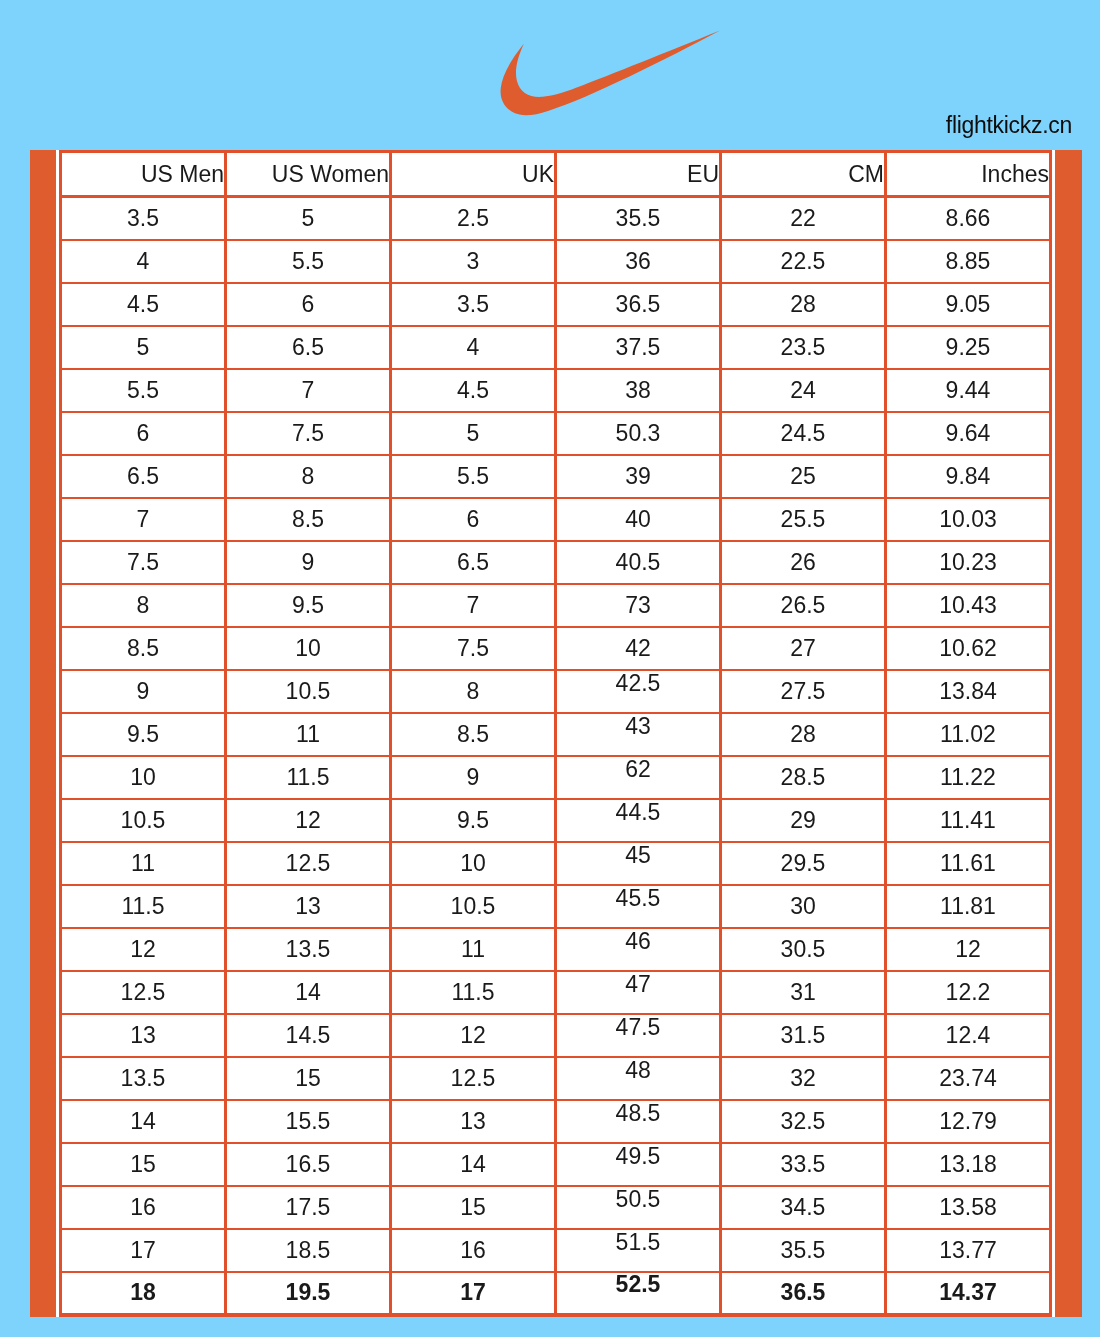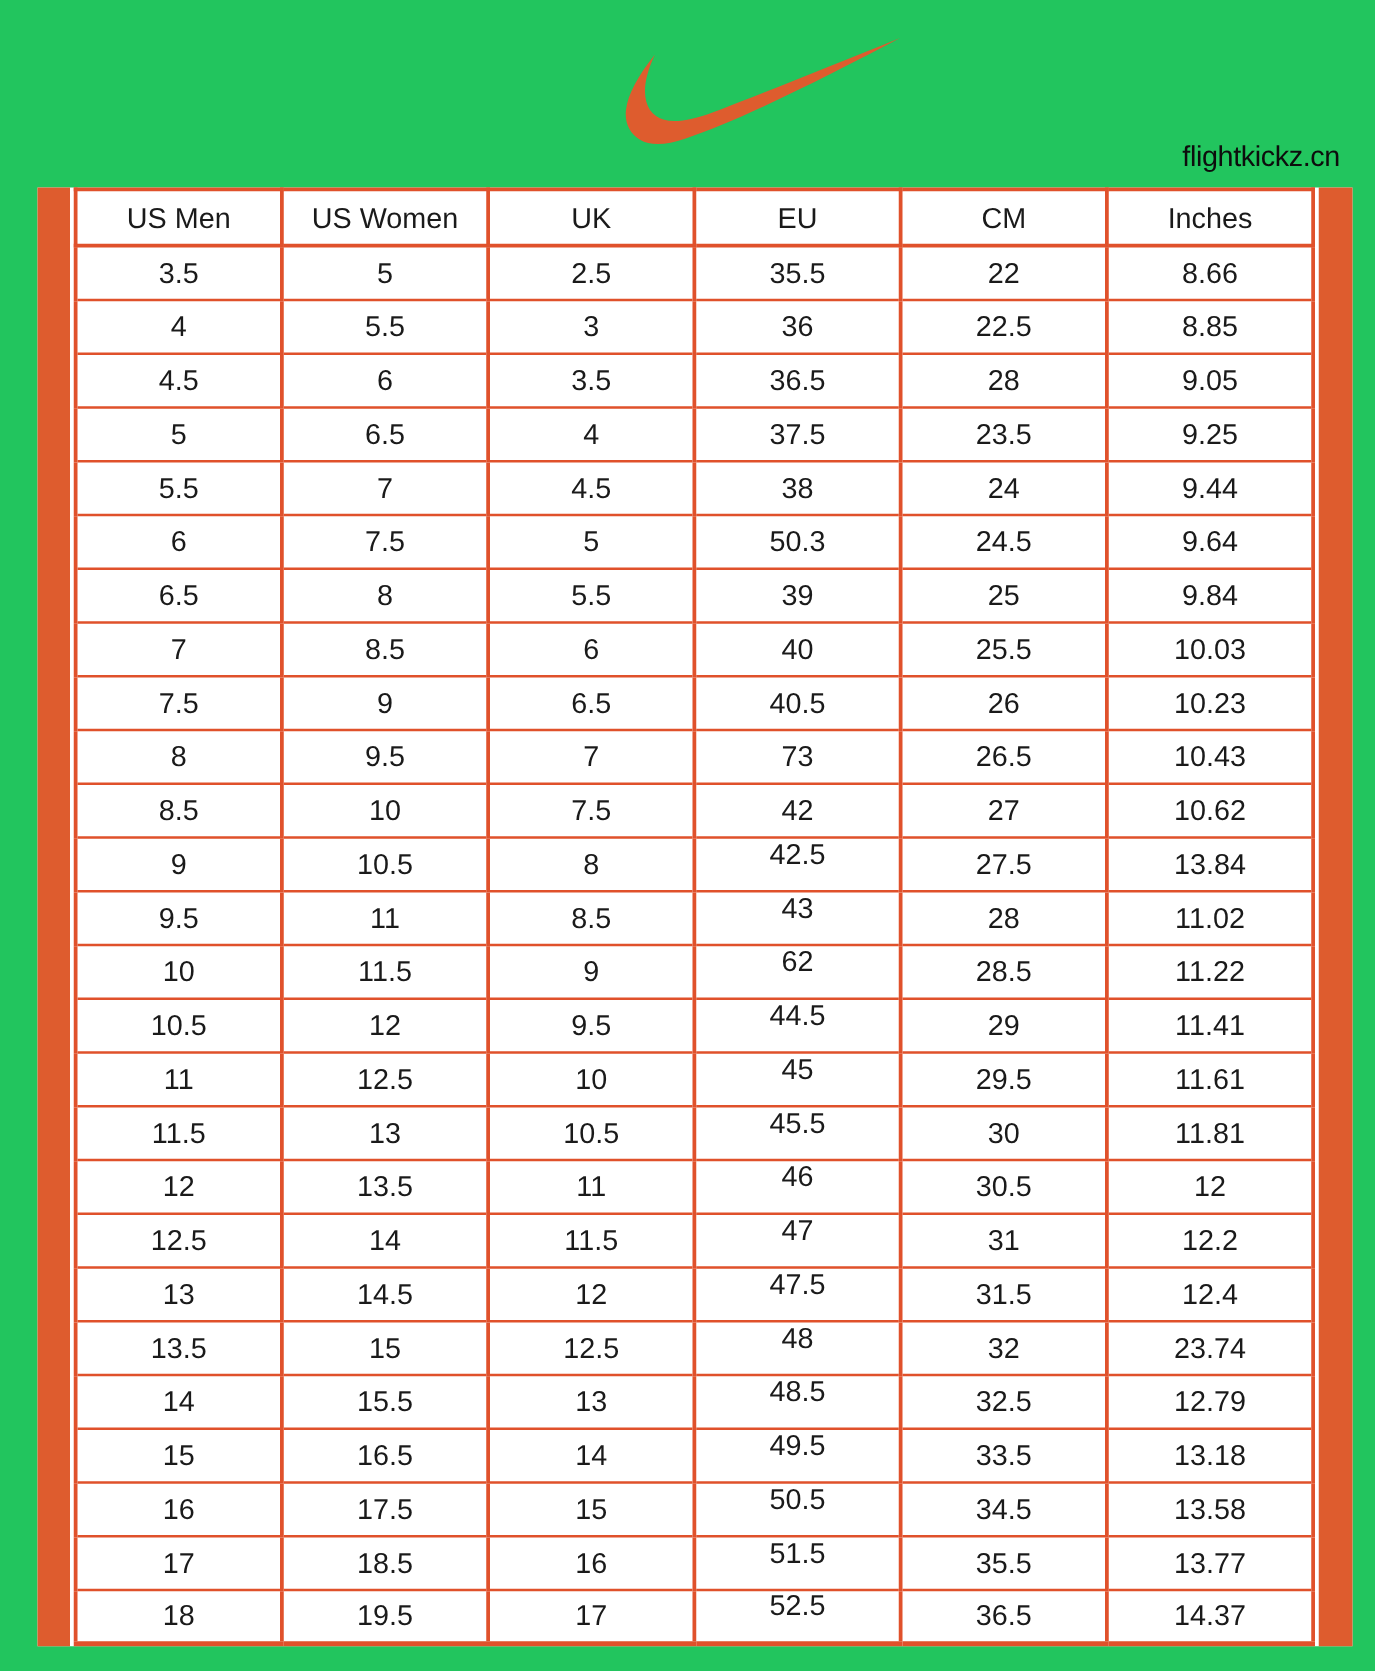--- a/index.html
+++ b/index.html
@@ -3,21 +3,21 @@
 <meta charset="utf-8">
 <style>
   * { margin: 0; padding: 0; box-sizing: border-box; }
   html, body { background: #ffffff; }
   body {
     width: 1100px; height: 1337px;
     position: relative;
     font-family: "Liberation Sans", sans-serif;
     color: #1a1a1a;
   }
-  .page { position: absolute; inset: 0; background: #22c55e; }
+  .page { position: absolute; inset: 0; background: #7dd3fc; }
 
   
   .logo-wrap {
     position: absolute; left: 452px; top: 28px;
     width: 272px; height: 92px;
   }
   .logo-wrap svg { display: block; width: 272px; height: 92px; }
 
   .site-name {
     position: absolute; top: 112px; right: 28px;
@@ -47,23 +47,23 @@
     border-right: 3px solid var(--line);
     border-top: 2px solid var(--line);
     border-bottom: 2px solid var(--line);
     text-align: center;
     vertical-align: middle;
     font-size: 23px;
     font-weight: 400;
     background: #fff;
     padding: 0;
   }
-  .size-table th { height: 45px; border-top-width: 3px; border-bottom-width: 3px; }
+  .size-table th { height: 45px; border-top-width: 3px; border-bottom-width: 3px; text-align: right; }
   .size-table td { height: 43px; }
-  .size-table tr:last-child td { border-bottom-width: 4px; }
+  .size-table tr:last-child td { border-bottom-width: 4px; font-weight: bold; }
 
   
   .size-table td .raised { display: inline-block; transform: translateY(-8px); }
 </style>
 </head>
 <body>
 
 <div class="page">
 
   <div class="logo-wrap">

